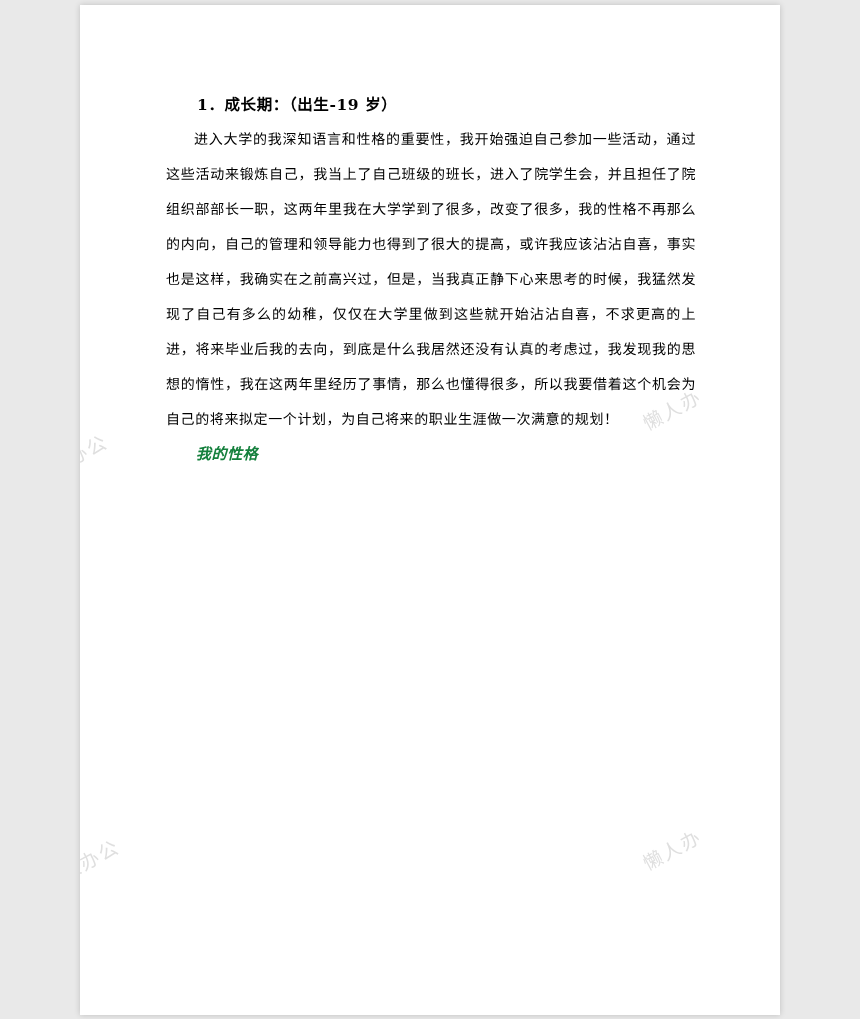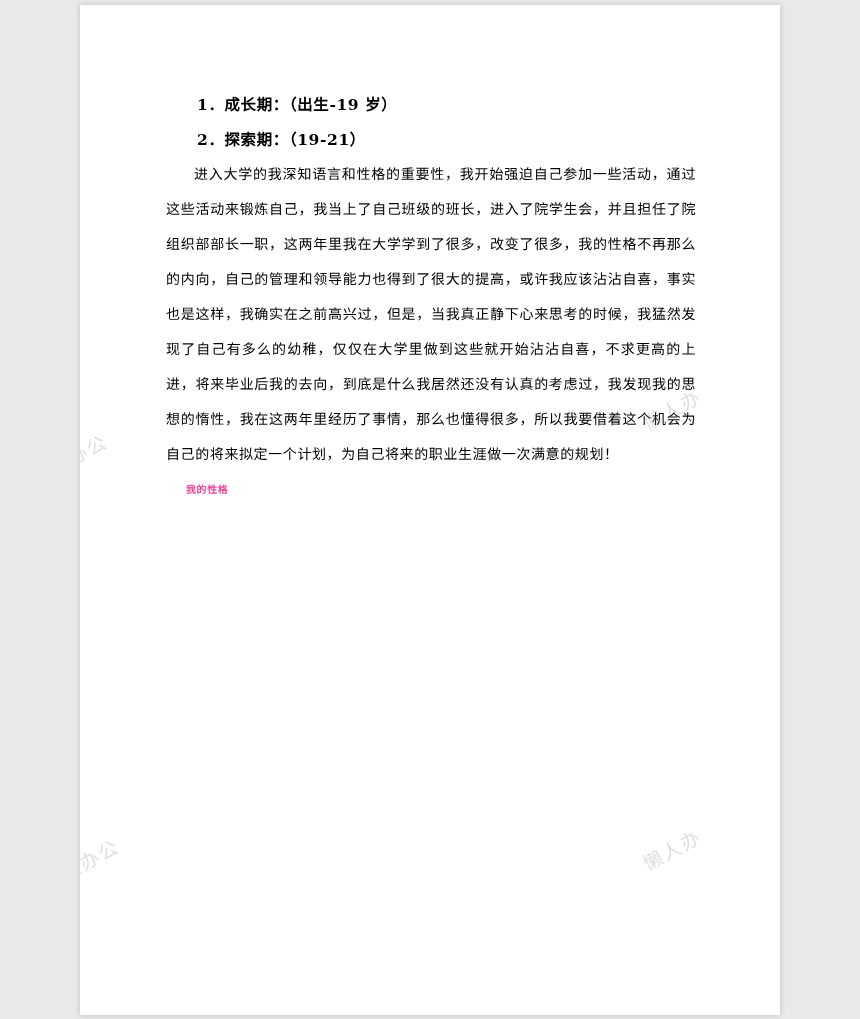--- a/index.html
+++ b/index.html
@@ -53,26 +53,27 @@
     font-weight: bold;
     font-size: 15.5px;
     line-height: 35px;
     letter-spacing: 0.6px;
     color: #000;
     margin: 0;
     text-indent: 2em;
   }
   .heading-sub {
     font-weight: bold;
-    font-size: 10px;
+    font-size: 15px;
     line-height: 35px;
     letter-spacing: 0.6px;
-    color: #ec4899;
+    color: #15803d;
     margin: 0;
     text-indent: 2em;
+    font-style: italic;
   }
 
   
   .wm {
     position: absolute;
     color: rgba(150,150,150,0.30);
     font-size: 19px;
     font-family: "DejaVu Sans", "Liberation Sans", sans-serif;
     letter-spacing: 2px;
     transform: rotate(-28deg);
@@ -87,21 +88,20 @@
   .wm-page { position: absolute; }
 </style>
 </head>
 <body>
 
 <div class="page-wrap">
   <div class="page">
 
     <div class="doc-body">
       <p class="heading">1．成长期：（出生-19 岁）</p>
-      <p class="heading">2．探索期：（19-21）</p>
       <p class="para indent">进入大学的我深知语言和性格的重要性，我开始强迫自己参加一些活动，通过这些活动来锻炼自己，我当上了自己班级的班长，进入了院学生会，并且担任了院组织部部长一职，这两年里我在大学学到了很多，改变了很多，我的性格不再那么的内向，自己的管理和领导能力也得到了很大的提高，或许我应该沾沾自喜，事实也是这样，我确实在之前高兴过，但是，当我真正静下心来思考的时候，我猛然发现了自己有多么的幼稚，仅仅在大学里做到这些就开始沾沾自喜，不求更高的上进，将来毕业后我的去向，到底是什么我居然还没有认真的考虑过，我发现我的思想的惰性，我在这两年里经历了事情，那么也懂得很多，所以我要借着这个机会为自己的将来拟定一个计划，为自己将来的职业生涯做一次满意的规划！</p>
       <p class="heading-sub">我的性格</p>
     </div>
 
     <span class="wm wm-1 wm-page">办公</span>
     <span class="wm wm-2 wm-page">懒人办</span>
     <span class="wm wm-3 wm-page">人办公</span>
     <span class="wm wm-4 wm-page">懒人办</span>
 
   </div>

